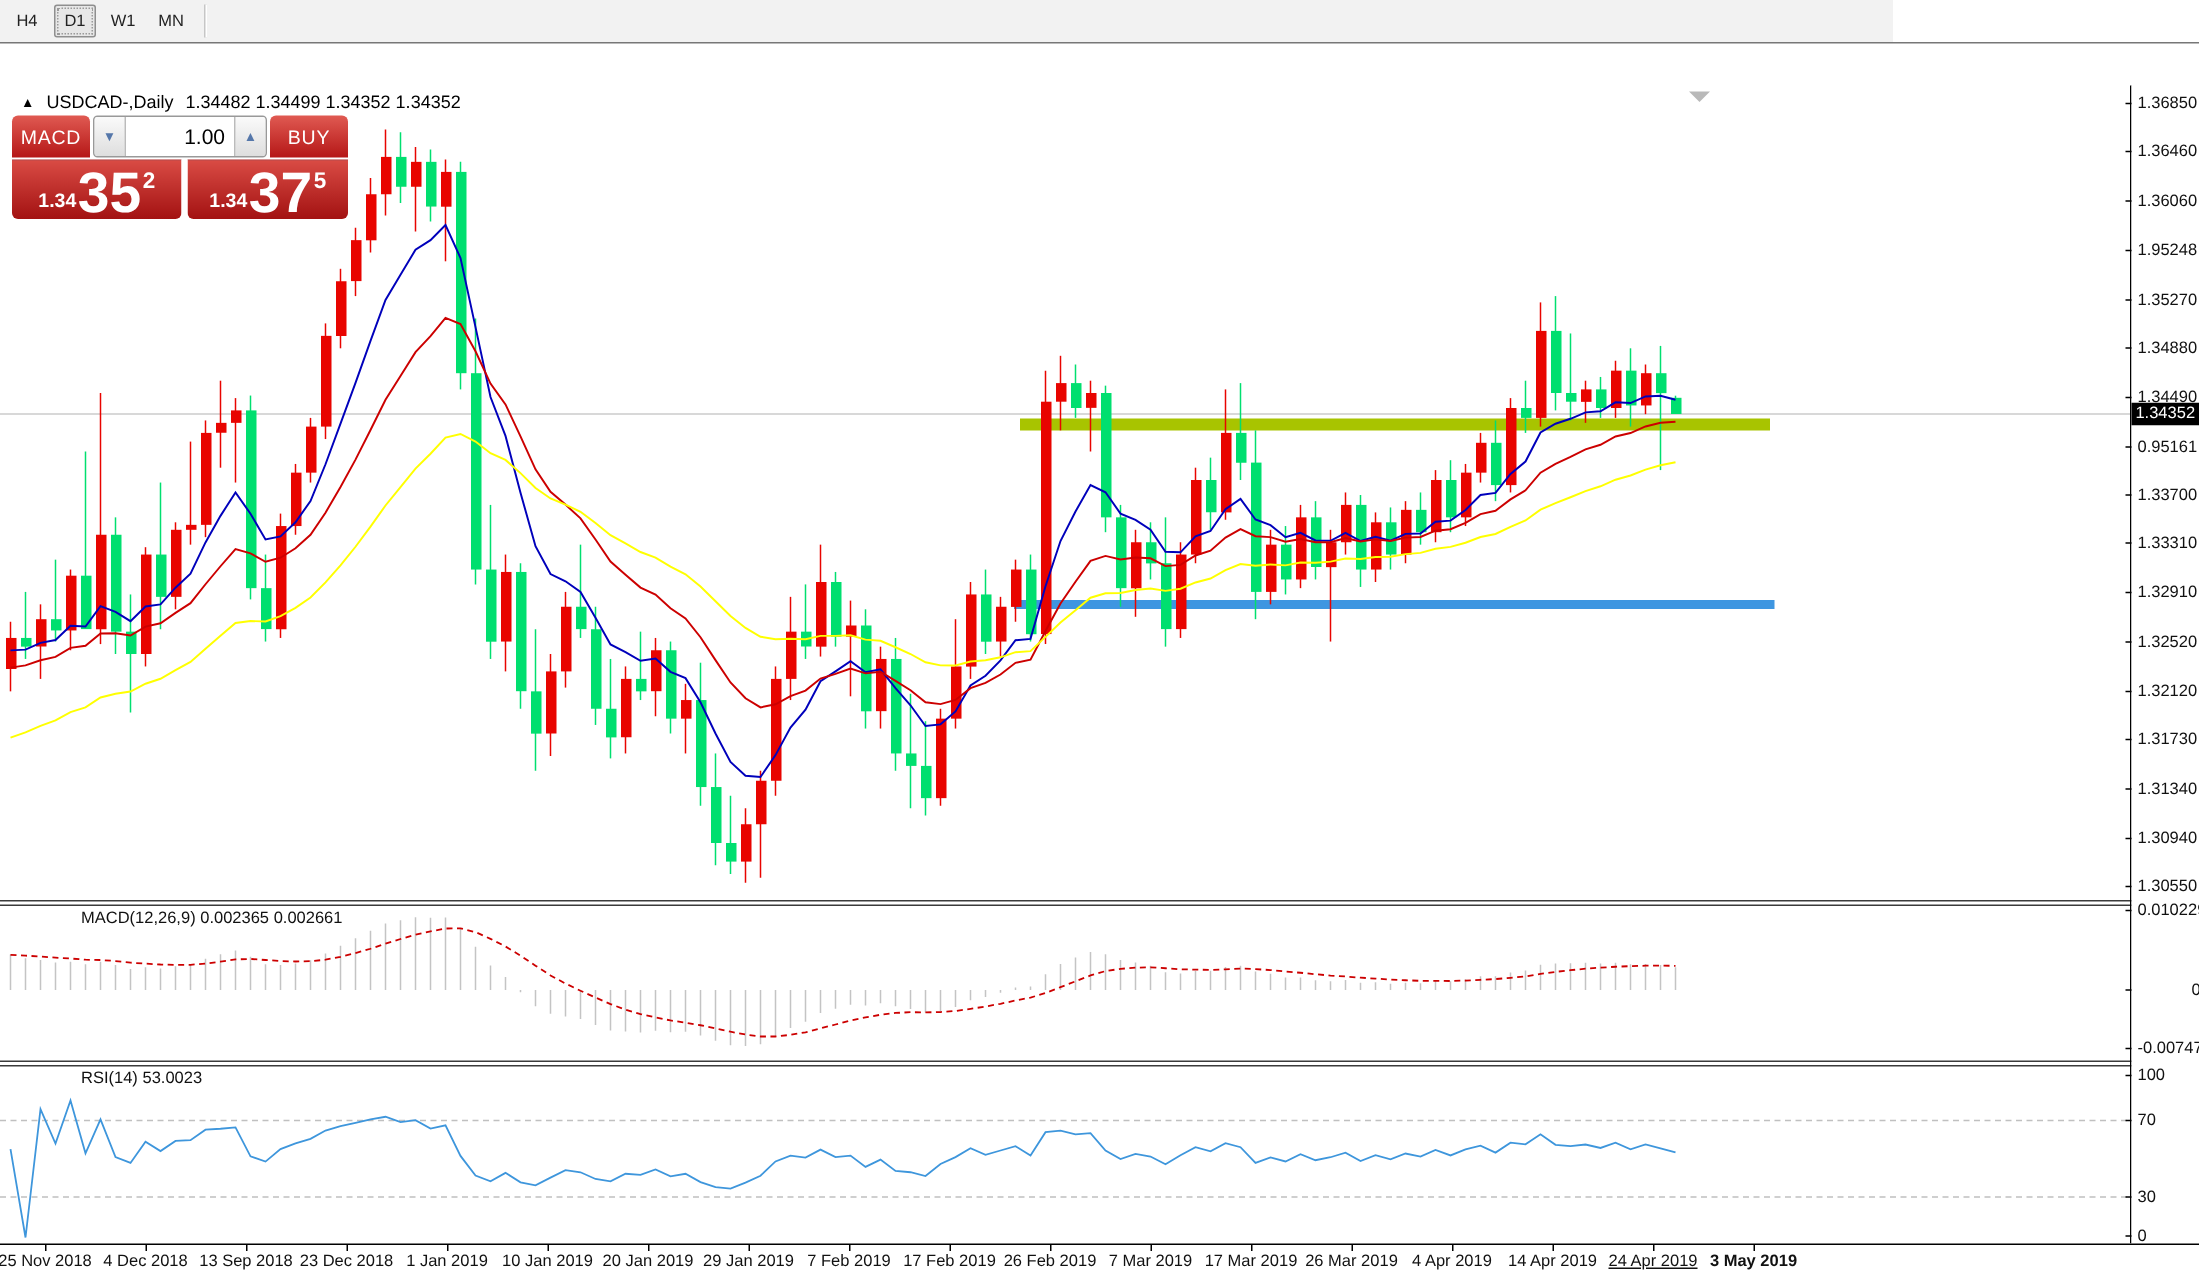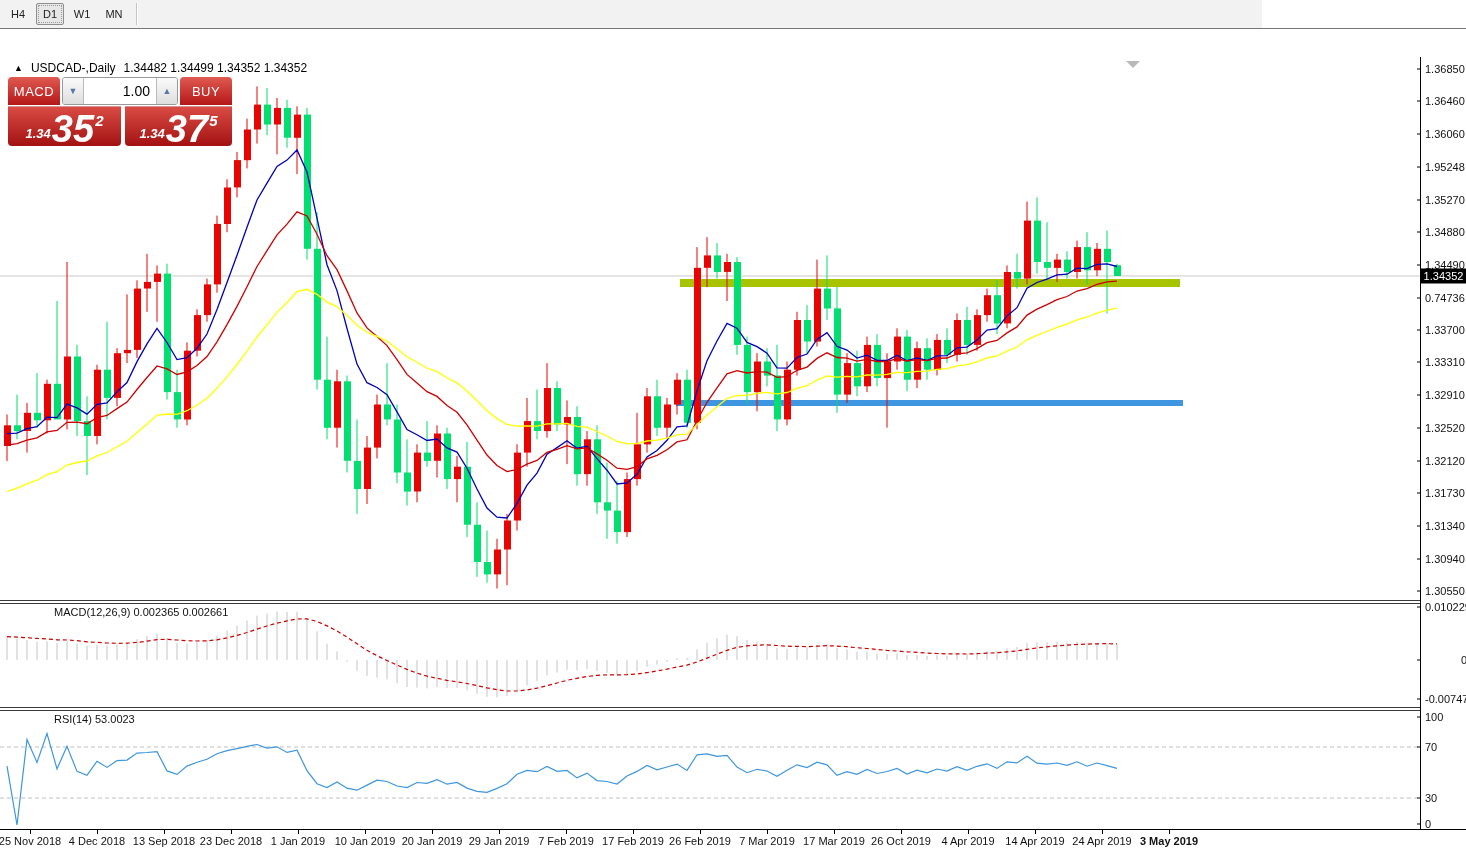--- a/index.html
+++ b/index.html
@@ -32,21 +32,21 @@
          display:flex;align-items:center;justify-content:center;border-radius:4px 4px 0 0;cursor:pointer;}
   .ocbtn.sell{width:52px;}
   .ocbtn.buy{width:58px;margin-left:2px;flex:1;}
   .spin{display:flex;align-items:stretch;margin-left:2px;margin-right:0;background:#fff;border:1px solid #999;
         border-radius:3px;overflow:hidden;height:26px;margin-top:0;}
   .spinbtn{width:20px;background:linear-gradient(#fafafa,#dedede);border-left:1px solid #bbb;border-right:1px solid #bbb;
            color:#5577aa;font-size:9px;display:flex;align-items:center;justify-content:center;cursor:pointer;}
   .spinbtn:first-child{border-left:none;}
   .spinbtn:last-child{border-right:none;}
   .vol{width:66px;font-size:14px;color:#000;display:flex;align-items:center;justify-content:flex-end;padding-right:6px;}
-  .bigrow{display:flex;margin-top:1px;font-style:italic;}
+  .bigrow{display:flex;margin-top:1px;}
   .bigbox{height:37px;background:linear-gradient(#d94b44,#a31212);color:#fff;display:flex;align-items:flex-end;
           justify-content:center;border-radius:0 0 4px 4px;border-top:1px solid rgba(255,255,255,.55);
           padding-bottom:2px;cursor:pointer;}
   .bigbox.sell{width:113px;}
   .bigbox.buy{flex:1;margin-left:4px;}
   .bfrac{font-size:13px;font-weight:bold;margin-bottom:3px;}
   .bbig{font-size:38px;font-weight:bold;line-height:30px;margin:0 1px;}
   .bsup{font-size:15px;font-weight:bold;margin-bottom:15px;}
   
   .dateaxis{position:absolute;left:0;top:800px;width:1466px;height:30px;background:#fff;border-top:1px solid #000;}
@@ -478,21 +478,21 @@
       <div class="axlabel" style="top: 77.4515px;">1.36060</div>
       <div class="axtick" style="top: 109.763px;"></div>
       <div class="axlabel" style="top: 109.763px;">1.95248</div>
       <div class="axtick" style="top: 142.903px;"></div>
       <div class="axlabel" style="top: 142.903px;">1.35270</div>
       <div class="axtick" style="top: 175.214px;"></div>
       <div class="axlabel" style="top: 175.214px;">1.34880</div>
       <div class="axtick" style="top: 207.526px;"></div>
       <div class="axlabel" style="top: 207.526px;">1.34490</div>
       <div class="axtick" style="top: 240.666px;"></div>
-      <div class="axlabel" style="top: 240.666px;">0.74736</div>
+      <div class="axlabel" style="top: 240.666px;">0.95161</div>
       <div class="axtick" style="top: 272.978px;"></div>
       <div class="axlabel" style="top: 272.978px;">1.33700</div>
       <div class="axtick" style="top: 305.289px;"></div>
       <div class="axlabel" style="top: 305.289px;">1.33310</div>
       <div class="axtick" style="top: 338.429px;"></div>
       <div class="axlabel" style="top: 338.429px;">1.32910</div>
       <div class="axtick" style="top: 370.74px;"></div>
       <div class="axlabel" style="top: 370.74px;">1.32520</div>
       <div class="axtick" style="top: 403.88px;"></div>
       <div class="axlabel" style="top: 403.88px;">1.32120</div>
@@ -542,24 +542,24 @@
       <div class="dlabel" style="left: 566px;">7 Feb 2019</div>
       <div class="dtick" style="left: 633px;"></div>
       <div class="dlabel" style="left: 633px;">17 Feb 2019</div>
       <div class="dtick" style="left: 700px;"></div>
       <div class="dlabel" style="left: 700px;">26 Feb 2019</div>
       <div class="dtick" style="left: 767px;"></div>
       <div class="dlabel" style="left: 767px;">7 Mar 2019</div>
       <div class="dtick" style="left: 834px;"></div>
       <div class="dlabel" style="left: 834px;">17 Mar 2019</div>
       <div class="dtick" style="left: 901px;"></div>
-      <div class="dlabel" style="left: 901px;">26 Oct 2019</div>
+      <div class="dlabel" style="left: 901px;">26 Mar 2019</div>
       <div class="dtick" style="left: 968px;"></div>
       <div class="dlabel" style="left: 968px;">4 Apr 2019</div>
       <div class="dtick" style="left: 1035px;"></div>
       <div class="dlabel" style="left: 1035px;">14 Apr 2019</div>
       <div class="dtick" style="left: 1102px;"></div>
-      <div class="dlabel" style="left: 1102px;">24 Apr 2019</div>
+      <div class="dlabel" style="left: 1102px; text-decoration: underline;">24 Apr 2019</div>
       <div class="dtick" style="left: 1169px;"></div>
       <div class="dlabel" style="left: 1169px; font-weight: bold;">3 May 2019</div>
     </div>
 
 </div>
 
 </body></html>

